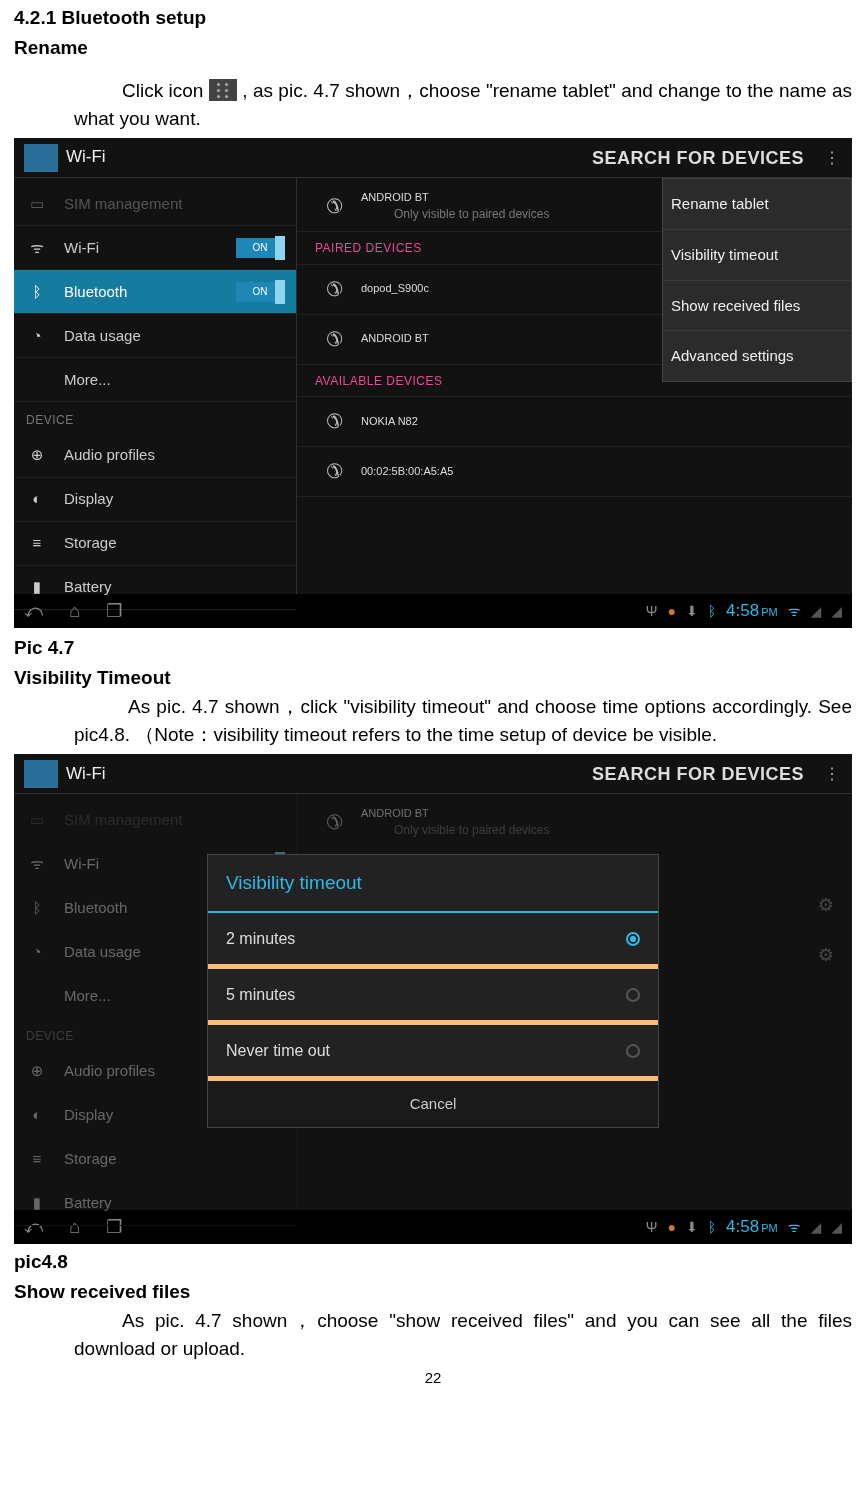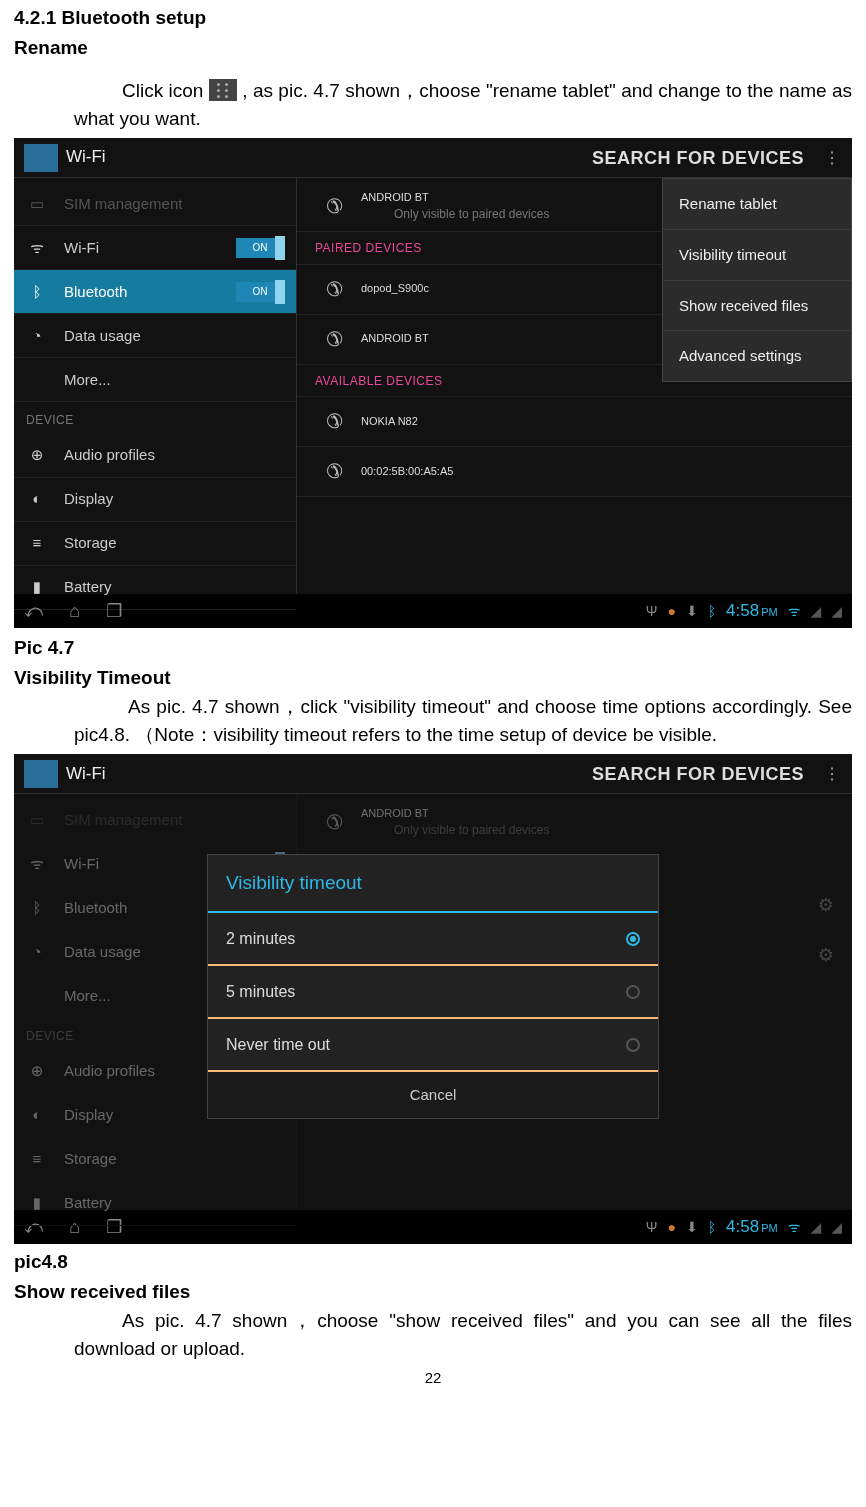--- a/index.html
+++ b/index.html
@@ -178,21 +178,21 @@
   
   .ss-dropdown {
     position: absolute;
     top: 40px; right: 0;
     width: 190px;
     background: #2b2b2b;
     border: 1px solid #444;
     z-index: 10;
   }
   .ss-dropdown-item {
-    padding: 14px 16px;
+    padding: 14px 8px;
     font-size: 15px;
     color: #eee;
     border-bottom: 1px solid #3a3a3a;
   }
   .ss-dropdown-item:last-child { border-bottom: none; }
 
   
   .ss-nav {
     height: 34px;
     background: #000;
@@ -231,21 +231,21 @@
     font-size: 19px;
     padding: 14px 18px;
     border-bottom: 2px solid #2fb7e6;
   }
   .ss2-opt {
     display: flex;
     align-items: center;
     padding: 14px 18px;
     font-size: 16px;
     color: #ddd;
-    border-bottom: 2px solid #fdba74;
+    border-bottom: 5px solid #fdba74;
   }
   .ss2-opt .radio {
     margin-left: auto;
     width: 14px; height: 14px;
     border: 2px solid #555;
     border-radius: 50%;
   }
   .ss2-opt .radio.sel {
     border-color: #2fb7e6;
     background: radial-gradient(circle, #2fb7e6 40%, transparent 45%);

